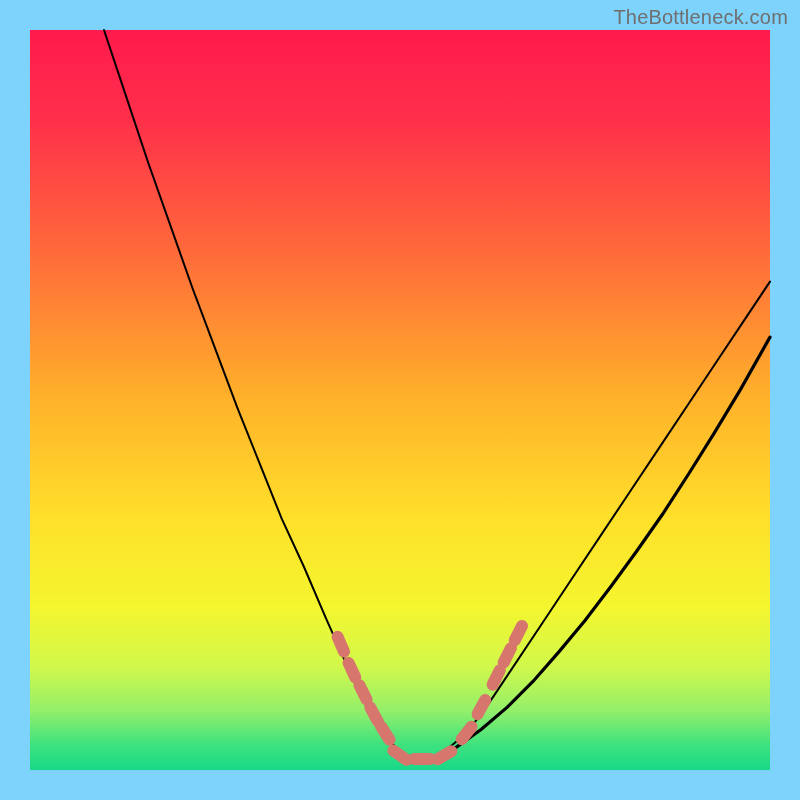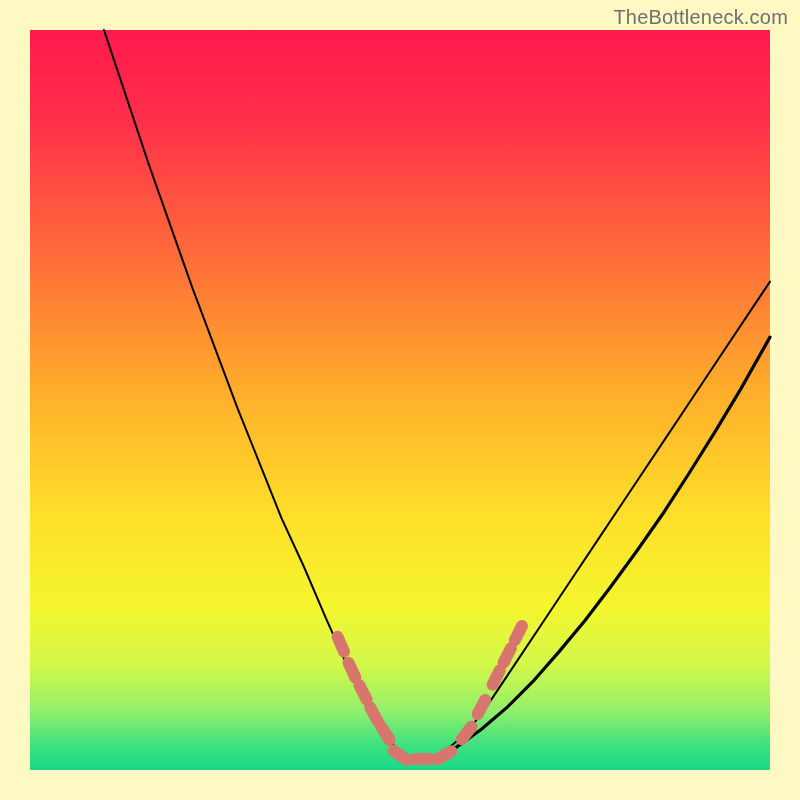--- a/index.html
+++ b/index.html
@@ -10,21 +10,21 @@
     background: #000;
     overflow: hidden;
     font-family: Arial, Helvetica, sans-serif;
   }
   .frame {
     position: absolute;
     top: 0;
     left: 0;
     width: 800px;
     height: 800px;
-    background: #fef9c3;
+    background: #7dd3fc;
   }
   svg {
     display: block;
   }
   .watermark {
     position: absolute;
     top: 6px;
     right: 12px;
     color: #6f6f6f;
     font-size: 20px;

